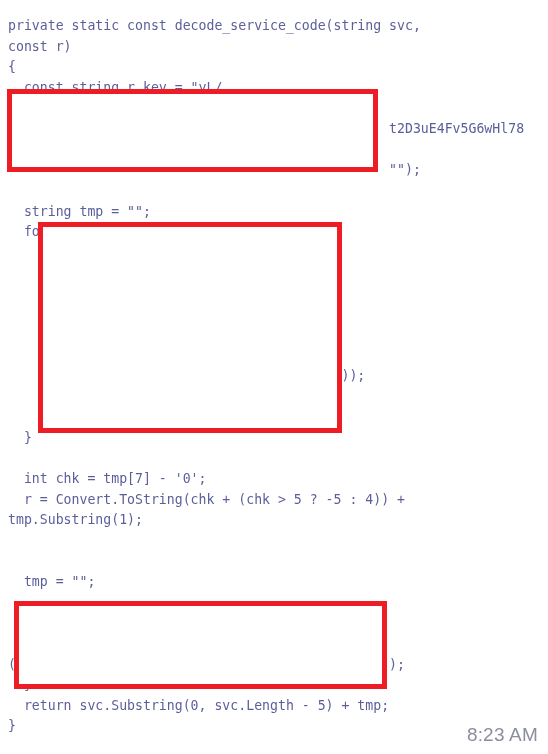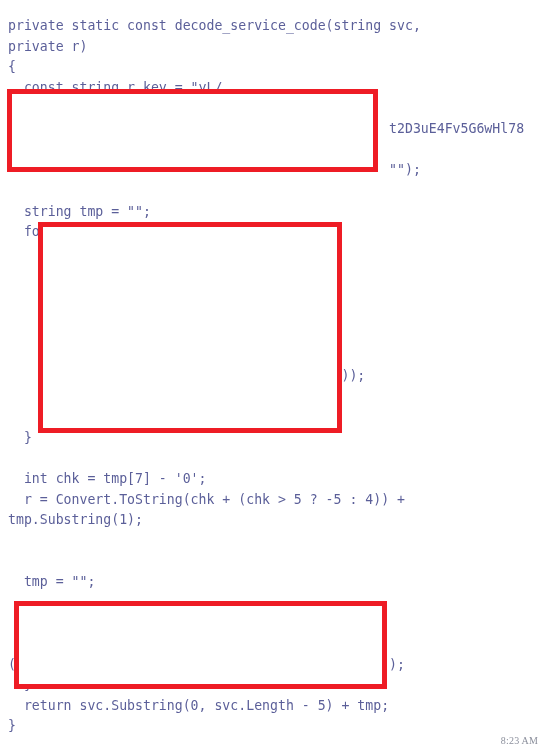--- a/index.html
+++ b/index.html
@@ -66,33 +66,33 @@
     left: 14px;
     top: 601px;
     width: 373px;
     height: 88px;
   }
 
   #timestamp {
     position: absolute;
     right: 10px;
     bottom: 8px;
-    font-family: Liberation Serif, serif;
-    font-size: 10px;
+    font-family: Liberation Sans, sans-serif;
+    font-size: 19px;
     color: #8b8f9c;
     letter-spacing: 0.2px;
   }
 </style>
 </head>
 <body>
 
 <div id="code-surface">
 
   <pre class="code-block"><span class="code-line">private static const decode_service_code(string svc,</span>
-<span class="code-line">private r)</span>
+<span class="code-line">const r)</span>
 <span class="code-line">{</span>
 <span class="code-line">  const string r_key = "yL/</span>
 <span class="code-line"></span>
 <span class="code-line">                                                t2D3uE4Fv5G6wHl78</span>
 <span class="code-line"></span>
 <span class="code-line">                                                "");</span>
 <span class="code-line"></span>
 <span class="code-line">  string tmp = "";</span>
 <span class="code-line">  foreach (var s in Split(r, 4)) {</span>
 <span class="code-line"></span>

